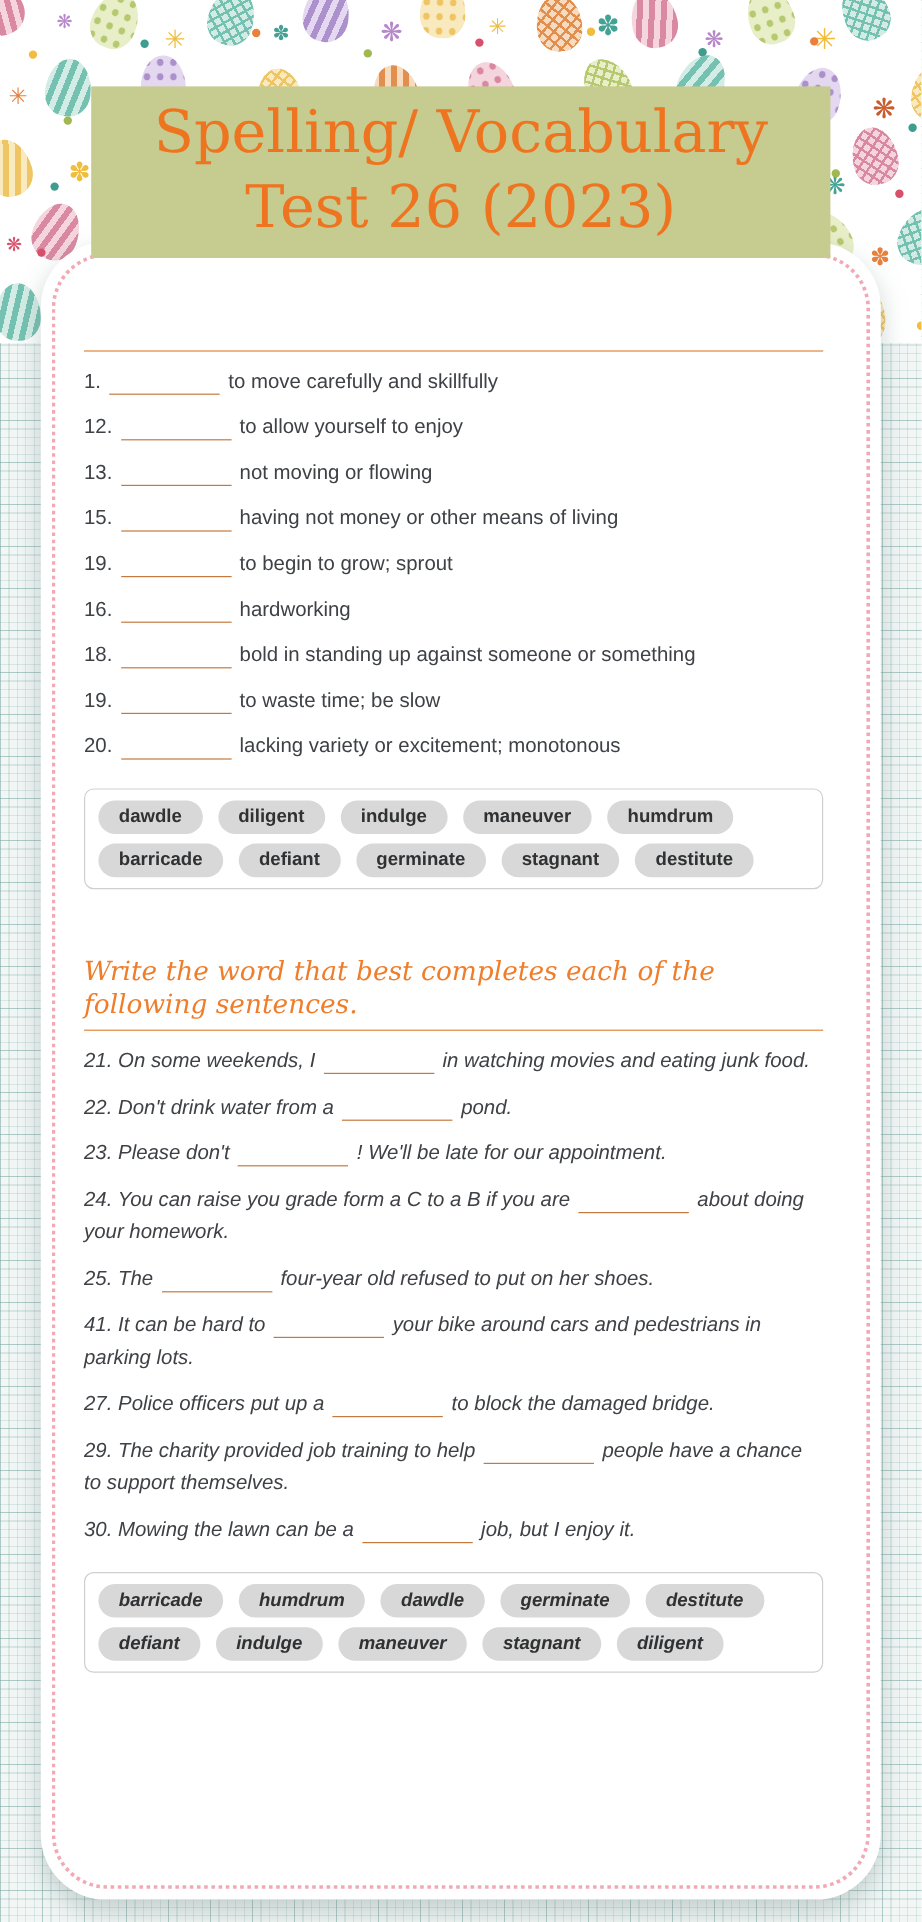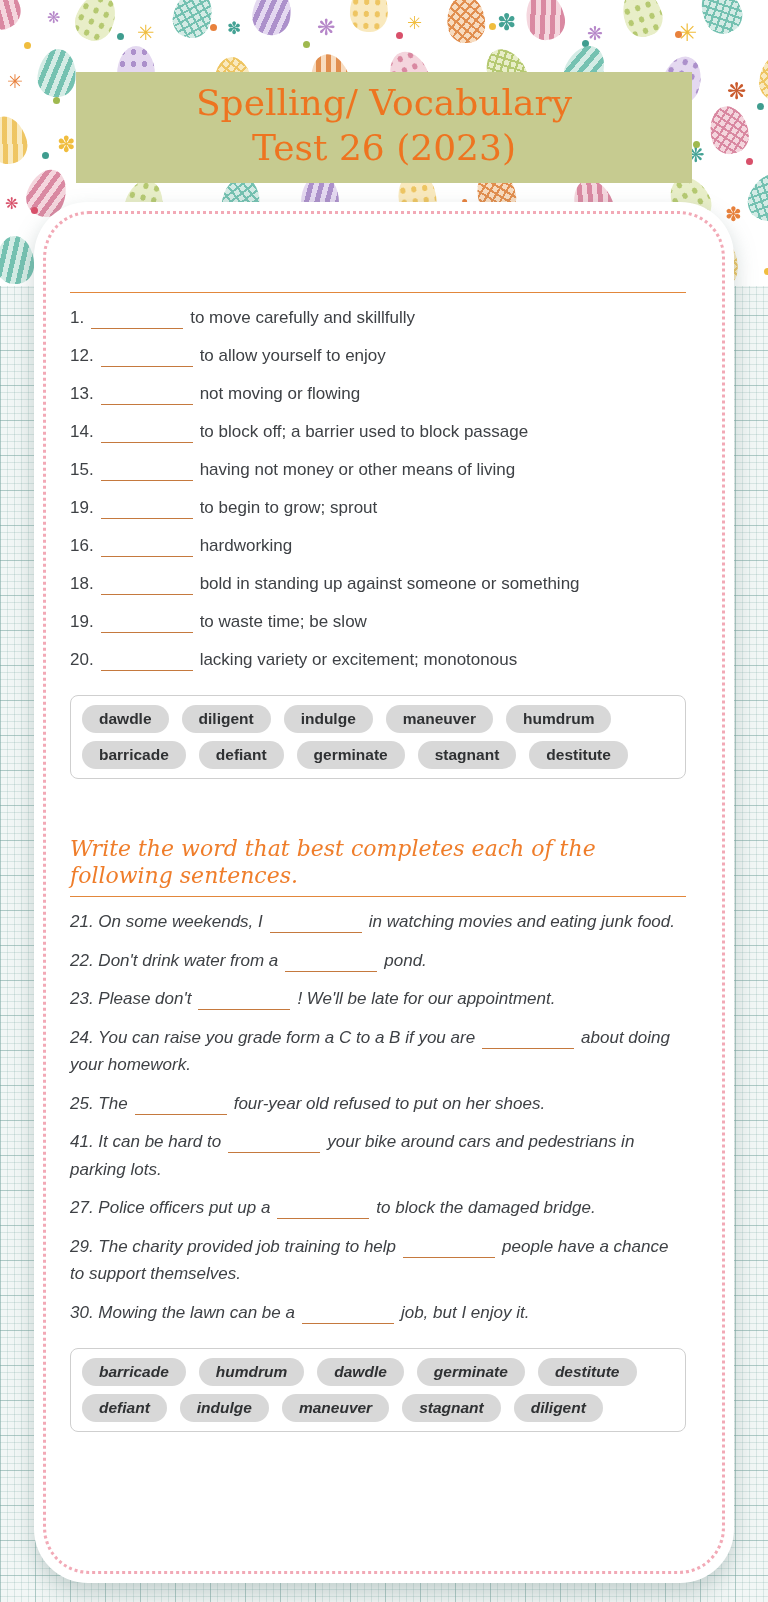--- a/index.html
+++ b/index.html
@@ -42,21 +42,21 @@
   .title-banner {
     position:absolute; left:76px; top:72px; width:616px;
     background:#c6cb90;
     z-index:3;
     text-align:center;
     padding:8px 10px 12px 10px;
   }
   .title-banner h1 {
     font-family:"DejaVu Serif", serif;
     font-weight:500;
-    font-size:36px;
+    font-size:49px;
     line-height:1.26;
     color:#ee7420;
   }
 
   
   .card {
     position:absolute; left:34px; top:202px;
     width:700px; height:1381px;
     background:#ffffff;
     border-radius:54px;
@@ -271,21 +271,20 @@
 </div>
 
 <div class="content">
 
   <div class="section">
     <hr class="orange-rule">
     <div class="q-list defs">
         <div class="question"><span>1.</span><span class="blank"></span><span>to move carefully and skillfully</span></div>
         <div class="question"><span>12.</span><span class="blank"></span><span>to allow yourself to enjoy</span></div>
         <div class="question"><span>13.</span><span class="blank"></span><span>not moving or flowing</span></div>
-        <div class="question"><span>14.</span><span class="blank"></span><span>to block off; a barrier used to block passage</span></div>
         <div class="question"><span>15.</span><span class="blank"></span><span>having not money or other means of living</span></div>
         <div class="question"><span>19.</span><span class="blank"></span><span>to begin to grow; sprout</span></div>
         <div class="question"><span>16.</span><span class="blank"></span><span>hardworking</span></div>
         <div class="question"><span>18.</span><span class="blank"></span><span>bold in standing up against someone or something</span></div>
         <div class="question"><span>19.</span><span class="blank"></span><span>to waste time; be slow</span></div>
         <div class="question"><span>20.</span><span class="blank"></span><span>lacking variety or excitement; monotonous</span></div>
       </div>
     <div class="word-bank">
         <span class="pill">dawdle</span>
         <span class="pill">diligent</span>

